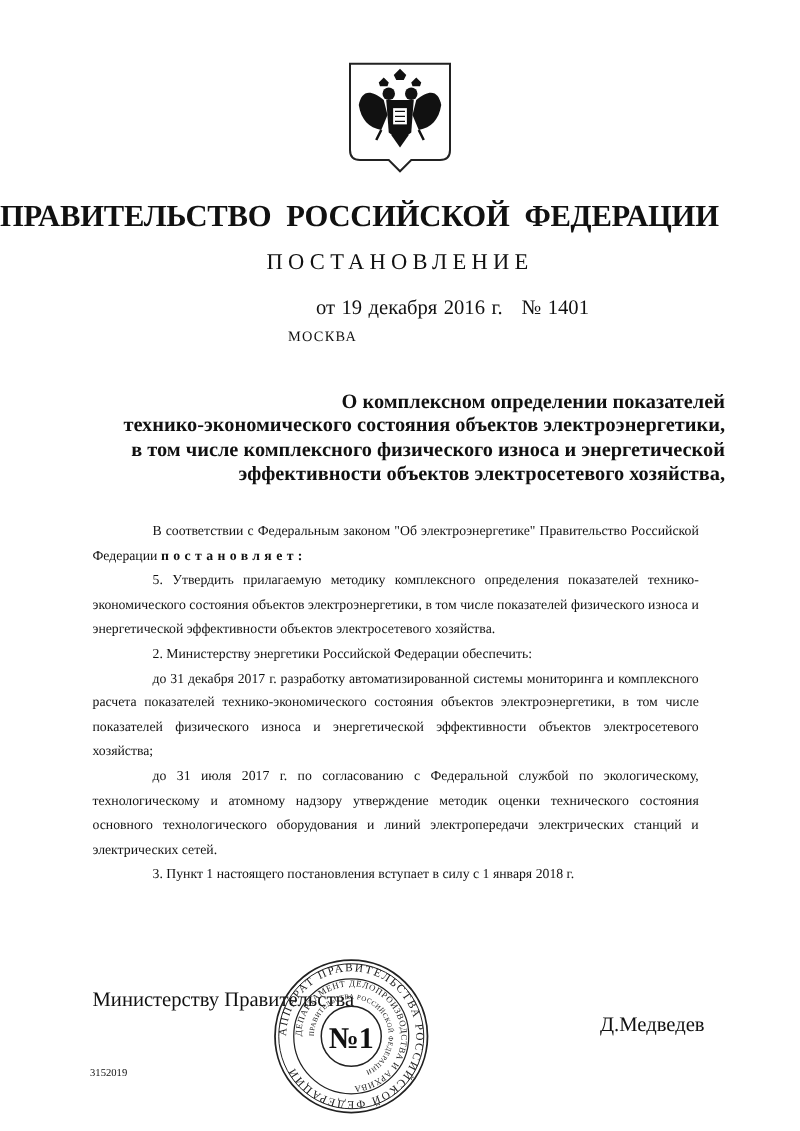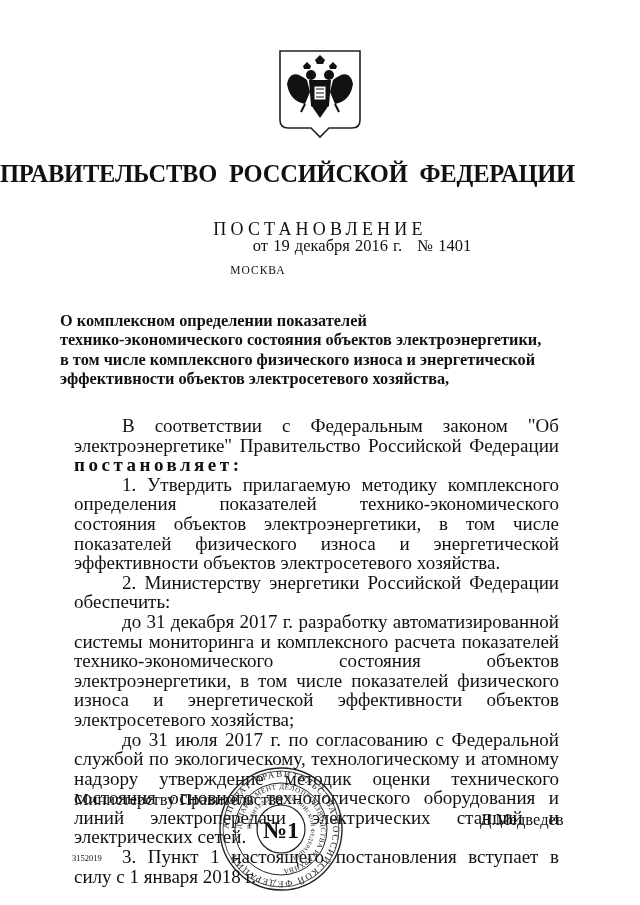--- a/index.html
+++ b/index.html
@@ -2,30 +2,30 @@
 <html><head>
 <meta charset="utf-8">
 <style>
   html, body { margin: 0; padding: 0; background: #ffffff; }
   body { width: 640px; height: 905px; position: relative; overflow: hidden;
          font-family: "Liberation Serif", "DejaVu Serif", serif; color: #111; }
   .emblem { position: absolute; left: 277px; top: 48px; width: 86px; height: 92px; }
   .gov-title { position: absolute; left: 0; width: 640px; top: 160px; text-align: left;
                font-weight: bold; font-size: 24.5px; letter-spacing: -0.2px; word-spacing: 6px; }
   .doc-type { position: absolute; left: 0; width: 640px; top: 199px; text-align: center;
-              font-size: 18px; letter-spacing: 4.2px; margin-top: 20px; }
+              font-size: 18px; letter-spacing: 4.2px; }
   .doc-date { position: absolute; left: 0; width: 640px; top: 236px; text-align: center;
               font-size: 16.5px; word-spacing: 1px; padding-left: 42px; }
   .doc-date .num { margin-left: 10px; }
   .city { position: absolute; left: 0; width: 516px; top: 264px; text-align: center;
           font-size: 11.5px; letter-spacing: 1px; }
-  .subject { position: absolute; left: 60px; width: 520px; top: 311px; text-align: left;
+  .subject { position: absolute; left: 60px; width: 520px; top: 311px; text-align: right;
              font-weight: bold; font-size: 16.3px; line-height: 19.4px; }
   .body { position: absolute; left: 74px; width: 485px; top: 416px;
-          font-size: 19px; line-height: 19.6px; }
+          font-size: 11px; line-height: 19.6px; }
   .body p { margin: 0; text-align: justify; text-align-last: left; }
   .body p.indent { text-indent: 48px; }
   .spaced { font-weight: bold; letter-spacing: 3.5px; }
   .sig-left { position: absolute; left: 74px; top: 790px; font-size: 16.5px; line-height: 19.6px; }
   .sig-left .l2 { padding-left: 18px; }
   .sig-right { position: absolute; left: 480px; top: 810px; font-size: 16.5px; }
   .doc-code { position: absolute; left: 72px; top: 853px; font-size: 8.5px; }
   .stamp { position: absolute; left: 218px; top: 766px; width: 126px; height: 126px; }
 </style>
 </head>
@@ -68,21 +68,21 @@
   <div>технико-экономического состояния объектов электроэнергетики,</div>
   <div>в том числе комплексного физического износа и энергетической</div>
   <div>эффективности объектов электросетевого хозяйства,</div>
 </div>
 
 <div class="body">
   <p class="indent">
     <span>В соответствии с Федеральным законом "Об электроэнергетике" Правительство Российской Федерации</span>
     <span class="spaced">постановляет:</span>
   </p>
-  <p class="indent">1. Утвердить прилагаемую методику комплексного определения показателей технико-экономического состояния объектов электроэнергетики, в том числе показателей физического износа и энергетической эффективности объектов электросетевого хозяйства.</p>
+  <p class="indent">5. Утвердить прилагаемую методику комплексного определения показателей технико-экономического состояния объектов электроэнергетики, в том числе показателей физического износа и энергетической эффективности объектов электросетевого хозяйства.</p>
   <p class="indent">2. Министерству энергетики Российской Федерации обеспечить:</p>
   <p class="indent">до 31 декабря 2017 г. разработку автоматизированной системы мониторинга и комплексного расчета показателей технико-экономического состояния объектов электроэнергетики, в том числе показателей физического износа и энергетической эффективности объектов электросетевого хозяйства;</p>
   <p class="indent">до 31 июля 2017 г. по согласованию с Федеральной службой по экологическому, технологическому и атомному надзору утверждение методик оценки технического состояния основного технологического оборудования и линий электропередачи электрических станций и электрических сетей.</p>
   <p class="indent">3. Пункт 1 настоящего постановления вступает в силу с 1 января 2018 г.</p>
 </div>
 
 <div class="sig-left">
   <div>Министерству Правительства</div>
 </div>
 <div class="sig-right">Д.Медведев</div>

